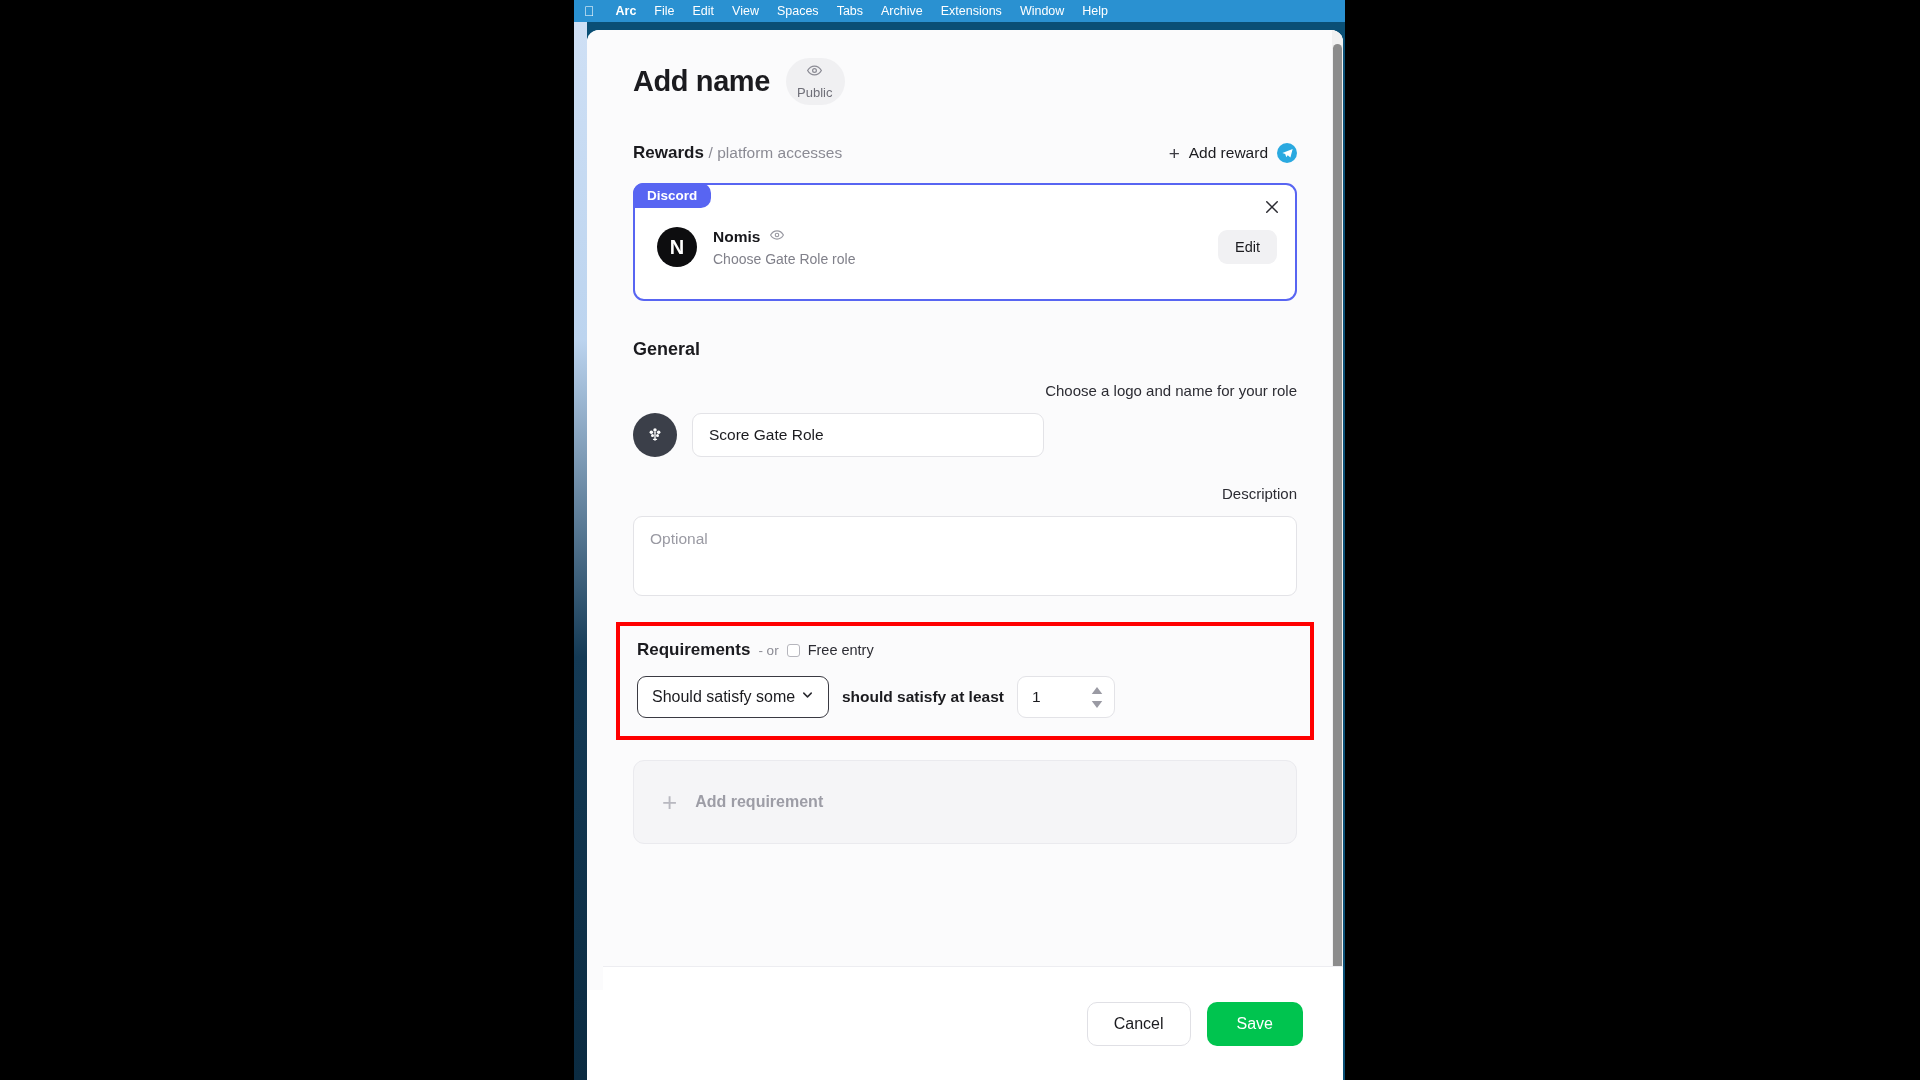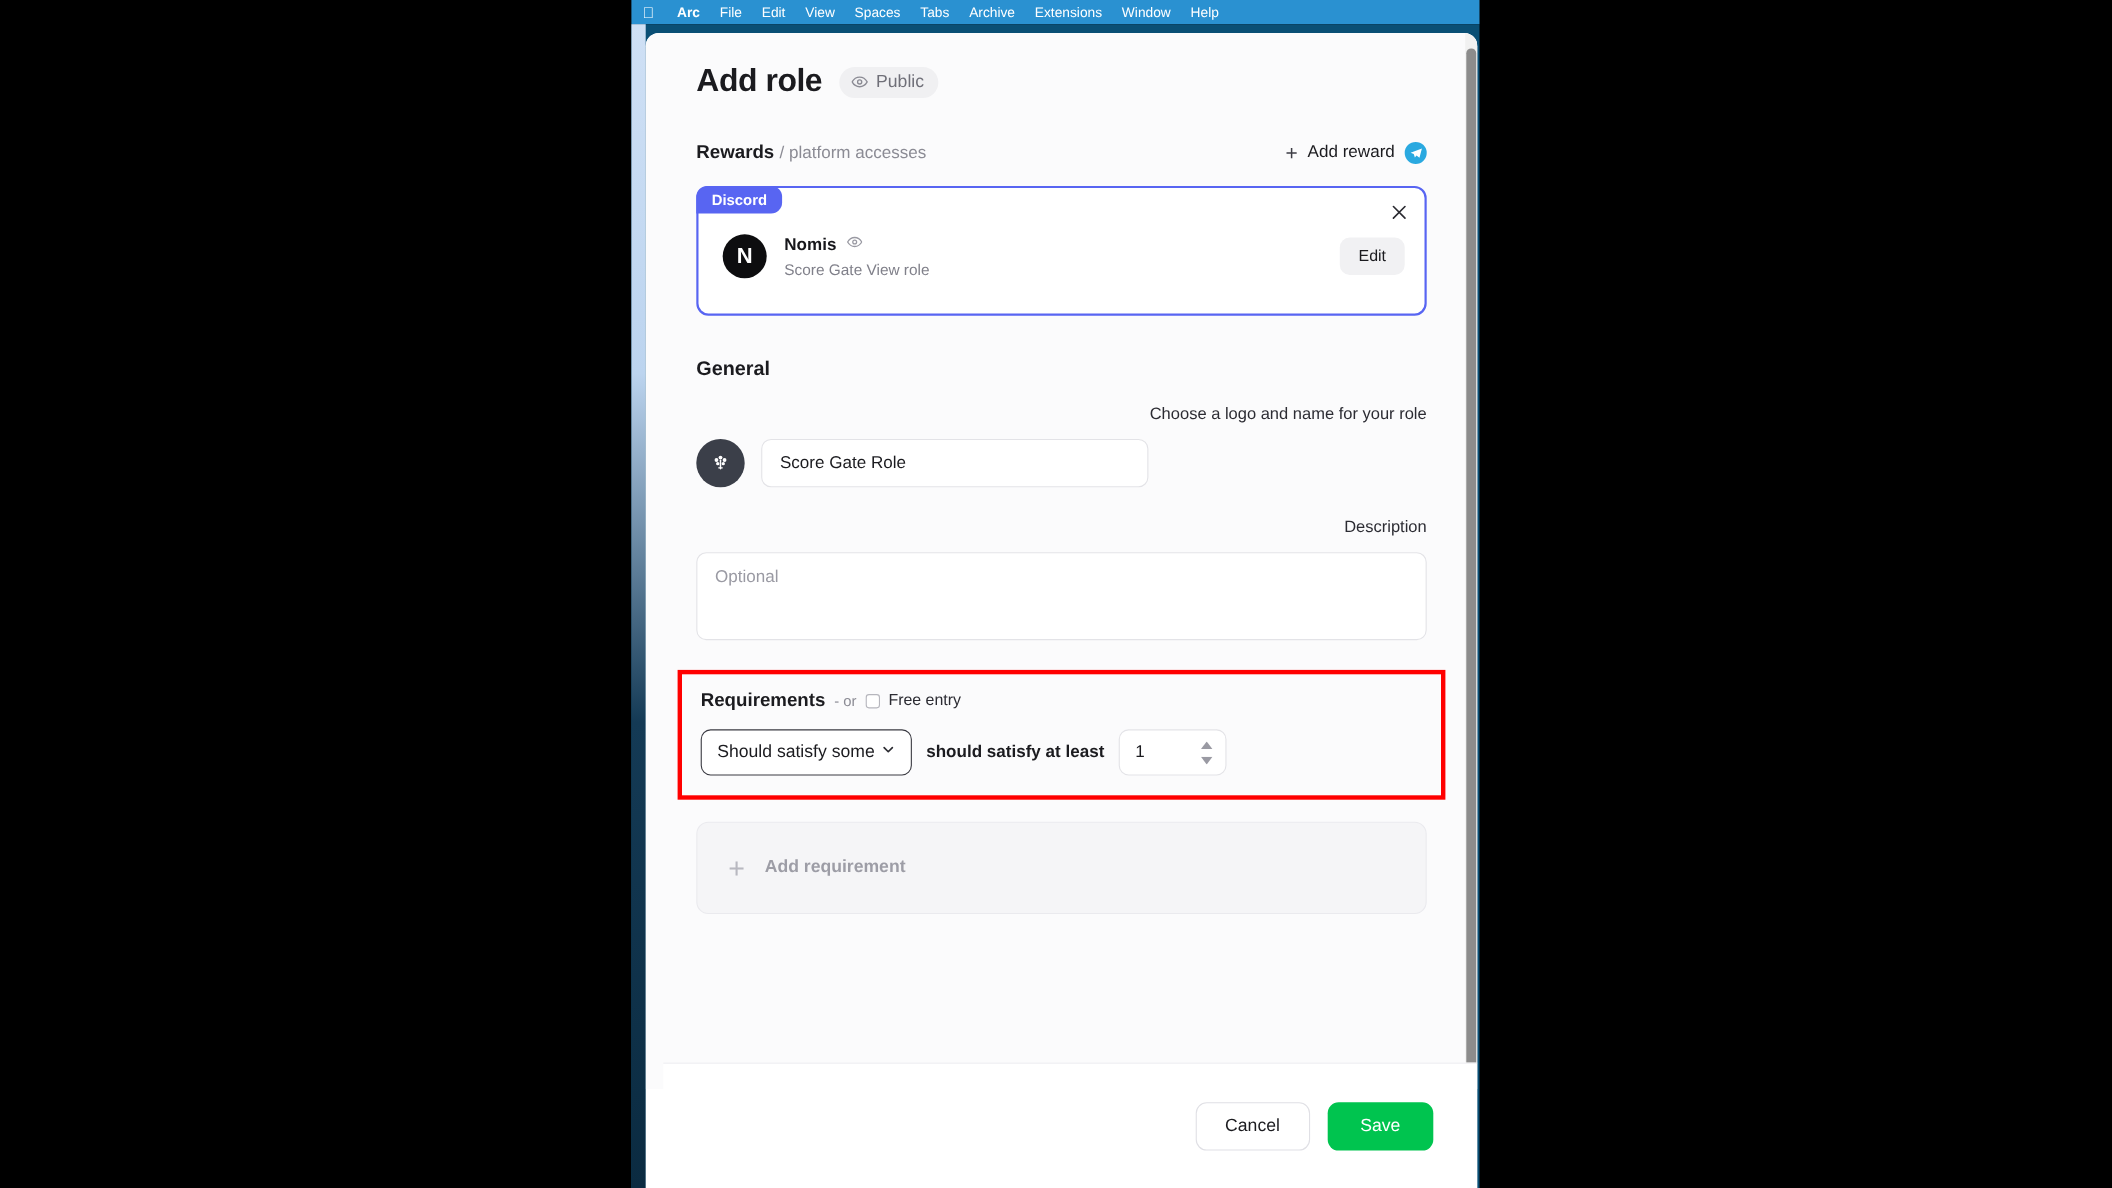--- a/index.html
+++ b/index.html
@@ -56,21 +56,21 @@
     background: #8c8c8c; border-radius: 5px;
   }
 
   
   .titlerow { display: flex; align-items: center; gap: 16px; margin-bottom: 38px; }
   .title { font-size: 29px; font-weight: bold; color: #1b1b1f; letter-spacing: -0.4px; }
   .pill {
     display: inline-flex; align-items: center; gap: 7px;
     background: #f0f0f2; border-radius: 999px;
     padding: 5px 13px 5px 11px;
-    font-size: 16px; color: #6f6f78;
+    font-size: 13px; color: #6f6f78; flex-direction: column;
   }
   .eye { display: inline-block; width: 15px; height: 15px; }
 
   
   .sec-head {
     display: flex; align-items: center; justify-content: space-between;
     margin-bottom: 20px;
   }
   .sec-title { font-size: 17px; color: #1b1b1f; font-weight: bold; }
   .sec-title .sub { font-weight: normal; color: #8b8b94; font-size: 15.5px; }
@@ -235,21 +235,21 @@
 
   <div class="pagesurf"></div>
   <div class="leftstrip"></div>
 
   <div class="modal">
 
     <div class="modal-body">
 
       
       <div class="titlerow">
-        <div class="title">Add role</div>
+        <div class="title">Add name</div>
         <div class="pill">
           <span class="eye">
             <svg viewBox="0 0 24 24" width="15" height="15" fill="none" stroke="#8b8b94" stroke-width="2">
               <path d="M1 12s4-7 11-7 11 7 11 7-4 7-11 7-11-7-11-7z"></path>
                 <circle cx="12" cy="12" r="3"></circle>
             </svg>
           </span>
           <span>Public</span>
         </div>
       </div>
@@ -284,21 +284,21 @@
           <div class="cardtexts">
             <div class="cardname">
               <span>Nomis</span>
               <span>
                 <svg viewBox="0 0 24 24" width="14" height="14" fill="none" stroke="#9a9aa3" stroke-width="2">
                   <path d="M1 12s4-7 11-7 11 7 11 7-4 7-11 7-11-7-11-7z"></path>
                     <circle cx="12" cy="12" r="3"></circle>
                 </svg>
               </span>
             </div>
-            <div class="cardsub">Score Gate View role</div>
+            <div class="cardsub">Choose Gate Role role</div>
           </div>
           <button class="editbtn">Edit</button>
         </div>
       </div>
 
       
       <div class="h2">General</div>
       <div class="fieldlabel">Choose a logo and name for your role</div>
       <div class="logorow">
         <div class="logobtn">

